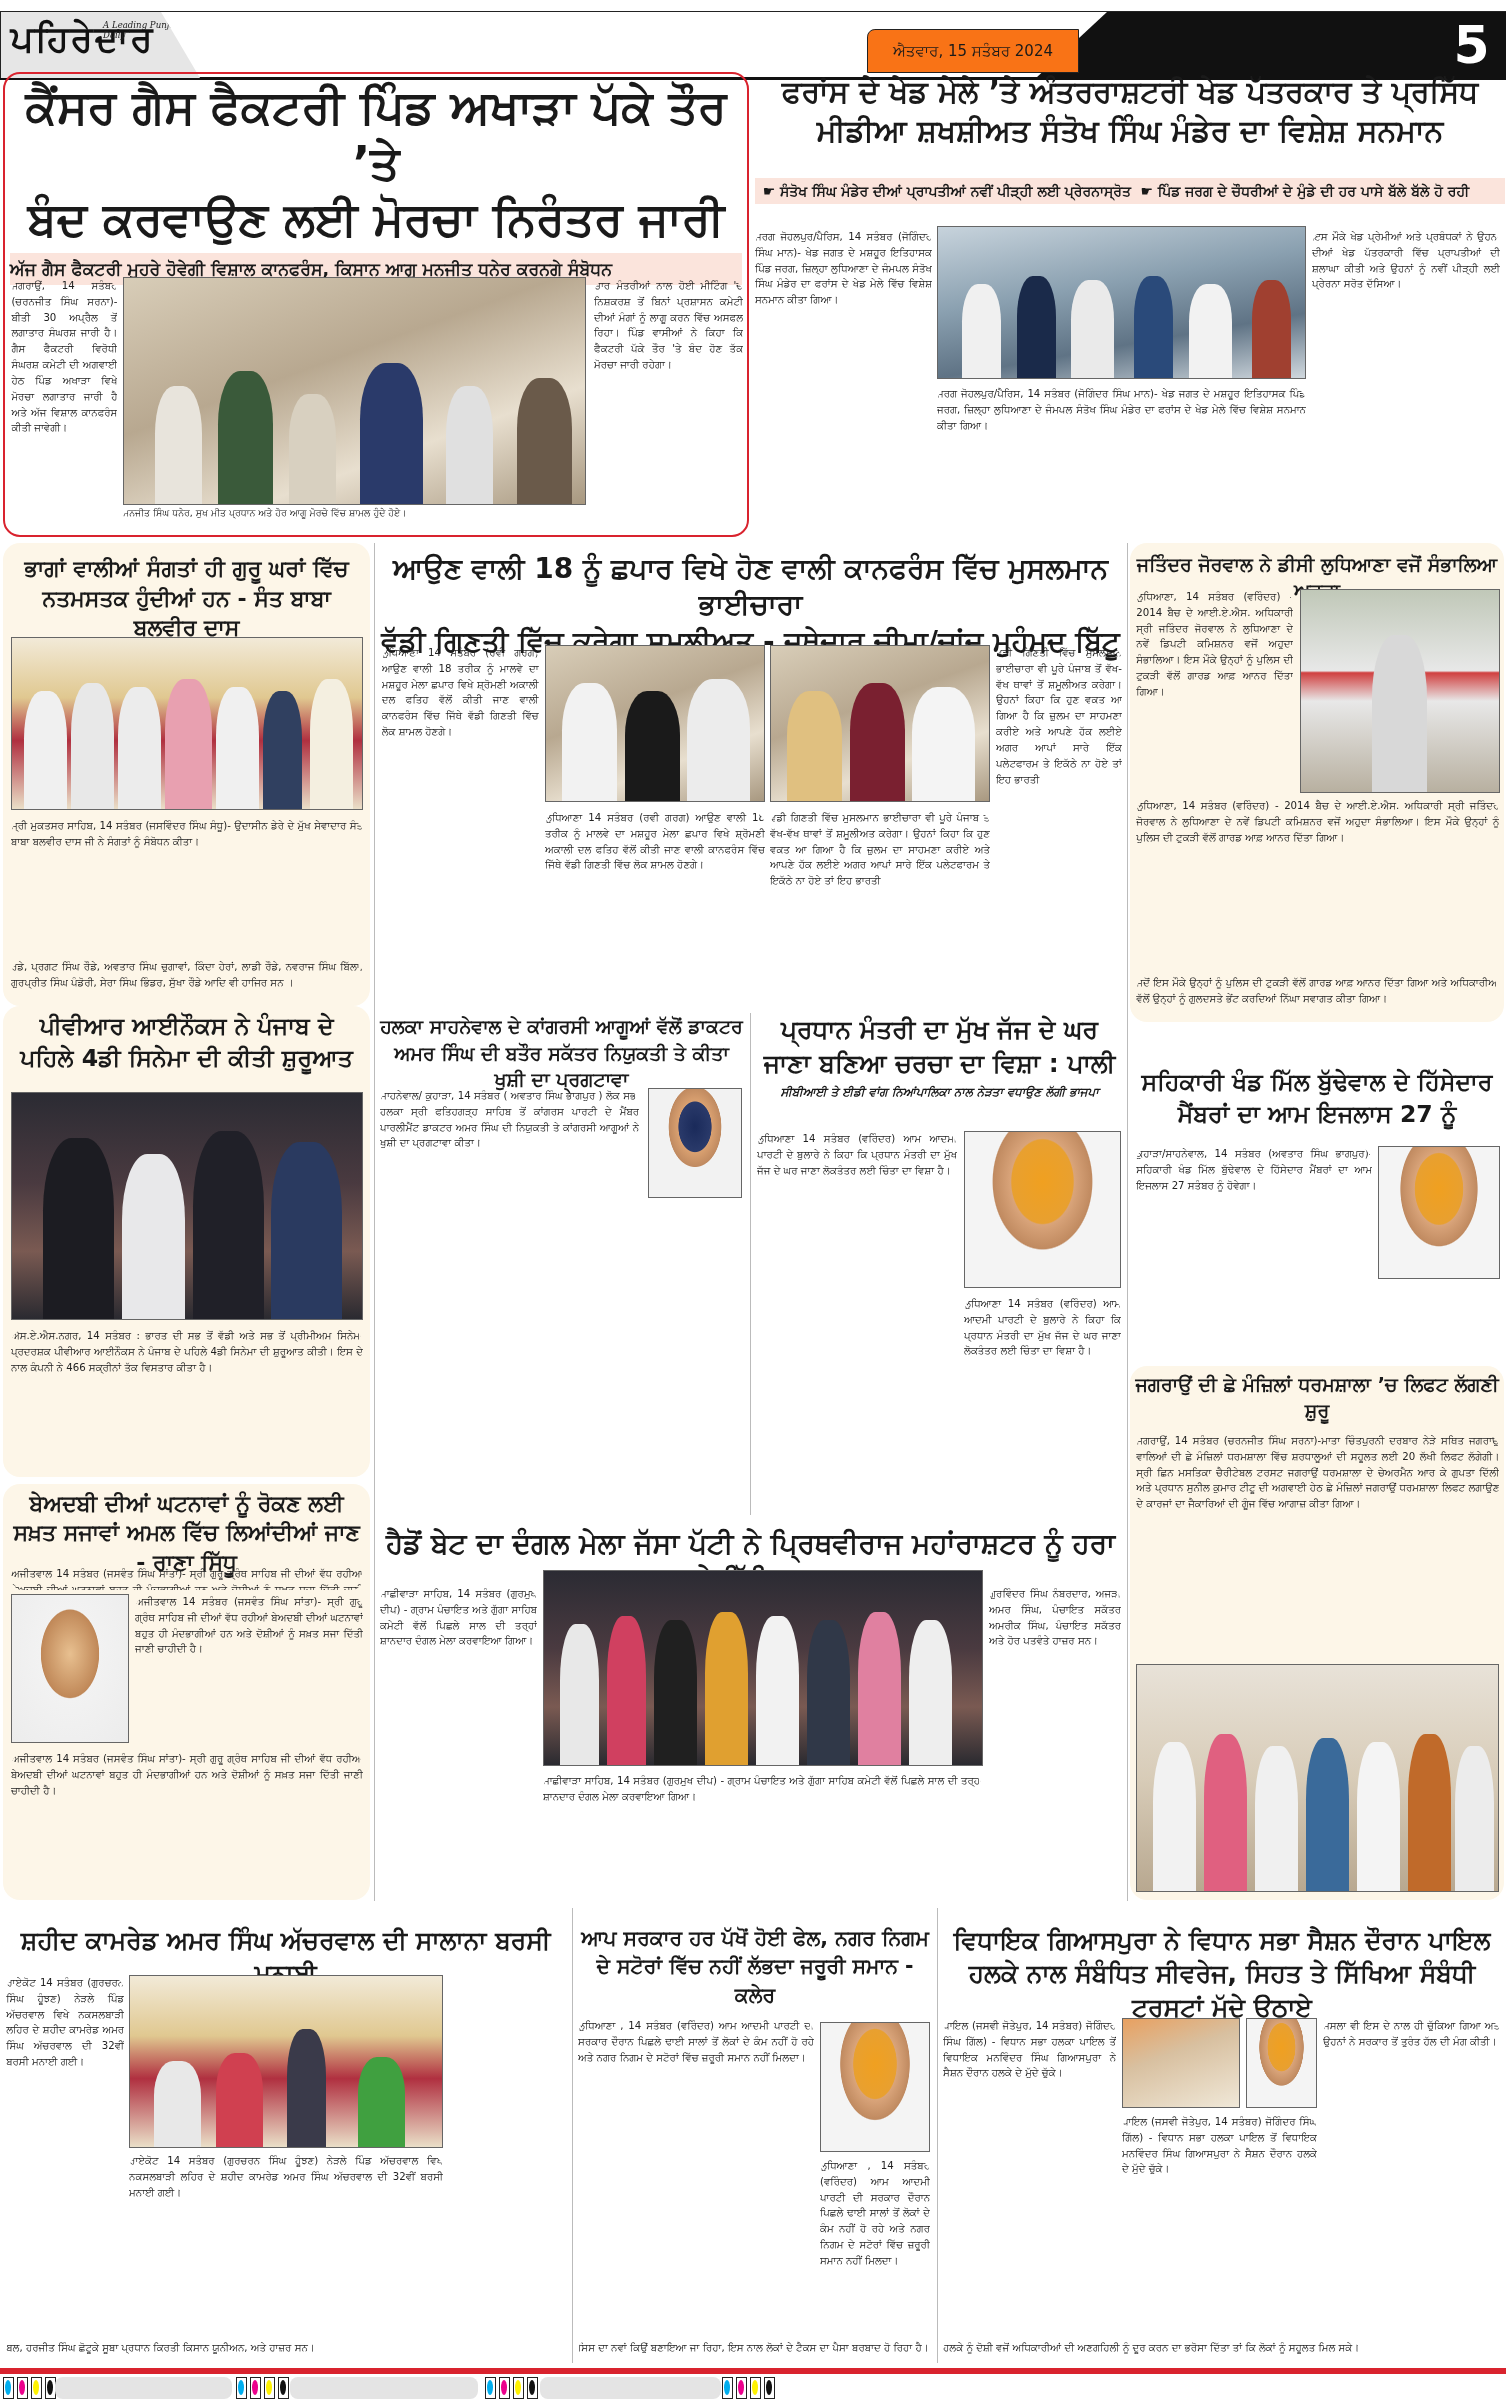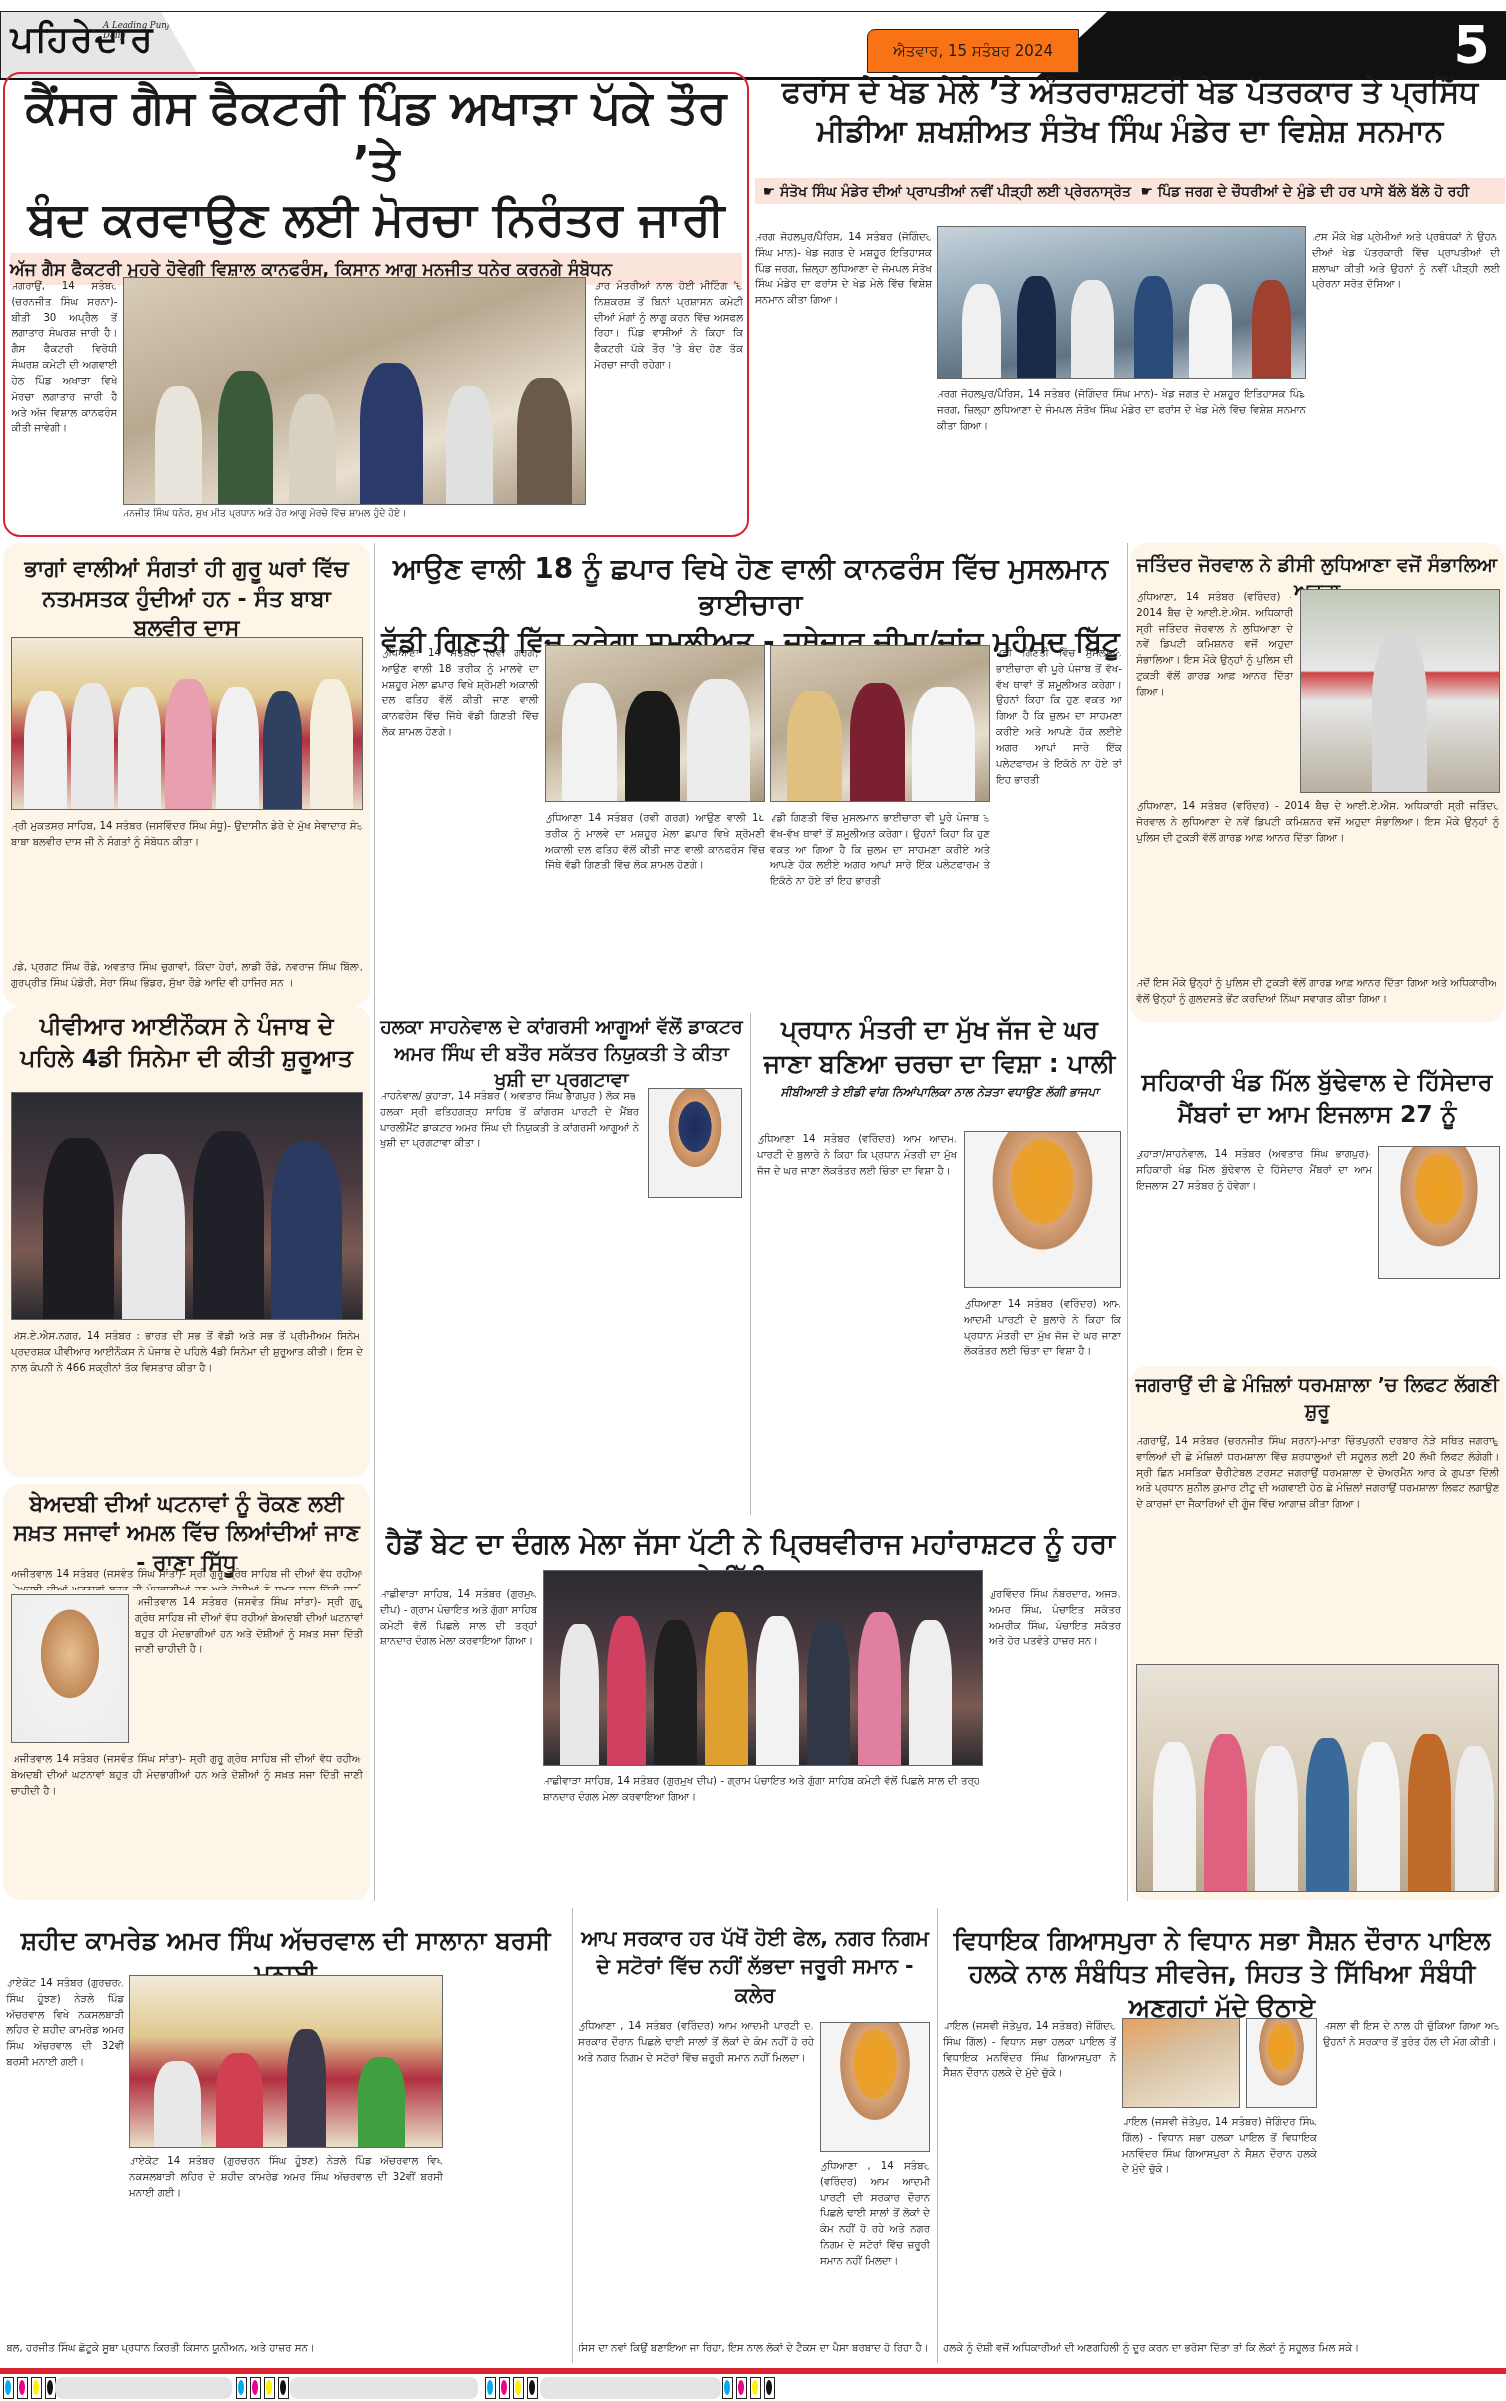--- a/index.html
+++ b/index.html
@@ -228,21 +228,21 @@
 
 <section class="box" style="left:575px; top:1908px; width:360px; height:455px;">
   <h3 class="h-sm" style="font-size:20.4px; padding-top:15.7px;">ਆਪ ਸਰਕਾਰ ਹਰ ਪੱਖੋਂ ਹੋਈ ਫੇਲ, ਨਗਰ ਨਿਗਮ ਦੇ ਸਟੋਰਾਂ ਵਿੱਚ ਨਹੀਂ ਲੱਭਦਾ ਜਰੂਰੀ ਸਮਾਨ - ਕਲੇਰ</h3>
   <div class="body-txt box" style="left:3.1px; top:110px; width:236px; height:318px;">ਲੁਧਿਆਣਾ , 14 ਸਤੰਬਰ (ਵਰਿੰਦਰ) ਆਮ ਆਦਮੀ ਪਾਰਟੀ ਦੀ ਸਰਕਾਰ ਦੌਰਾਨ ਪਿਛਲੇ ਢਾਈ ਸਾਲਾਂ ਤੋਂ ਲੋਕਾਂ ਦੇ ਕੰਮ ਨਹੀਂ ਹੋ ਰਹੇ ਅਤੇ ਨਗਰ ਨਿਗਮ ਦੇ ਸਟੋਰਾਂ ਵਿੱਚ ਜ਼ਰੂਰੀ ਸਮਾਨ ਨਹੀਂ ਮਿਲਦਾ।</div>
   <div class="photo portrait-orange" style="left:245px; top:114px; width:110px; height:130px;"></div>
   <div class="body-txt box" style="left:245px; top:250px; width:110px; height:178px;">ਲੁਧਿਆਣਾ , 14 ਸਤੰਬਰ (ਵਰਿੰਦਰ) ਆਮ ਆਦਮੀ ਪਾਰਟੀ ਦੀ ਸਰਕਾਰ ਦੌਰਾਨ ਪਿਛਲੇ ਢਾਈ ਸਾਲਾਂ ਤੋਂ ਲੋਕਾਂ ਦੇ ਕੰਮ ਨਹੀਂ ਹੋ ਰਹੇ ਅਤੇ ਨਗਰ ਨਿਗਮ ਦੇ ਸਟੋਰਾਂ ਵਿੱਚ ਜ਼ਰੂਰੀ ਸਮਾਨ ਨਹੀਂ ਮਿਲਦਾ।</div>
   <div class="body-txt box" style="left:3.1px; top:432px; width:353px; height:20.4px;">ਸਿਸ ਦਾ ਨਵਾਂ ਕਿਉਂ ਬਣਾਇਆ ਜਾ ਰਿਹਾ, ਇਸ ਨਾਲ ਲੋਕਾਂ ਦੇ ਟੈਕਸ ਦਾ ਪੈਸਾ ਬਰਬਾਦ ਹੋ ਰਿਹਾ ਹੈ।</div>
 </section>
 
 <section class="box" style="left:940px; top:1908px; width:564px; height:455px;">
-  <h3 class="h-md" style="font-size:25px; padding-top:15.7px;">ਵਿਧਾਇਕ ਗਿਆਸਪੁਰਾ  ਨੇ ਵਿਧਾਨ ਸਭਾ ਸੈਸ਼ਨ ਦੌਰਾਨ ਪਾਇਲ ਹਲਕੇ ਨਾਲ ਸੰਬੰਧਿਤ ਸੀਵਰੇਜ, ਸਿਹਤ ਤੇ ਸਿੱਖਿਆ ਸੰਬੰਧੀ ਅਣਗਹਾਂ ਮੁੱਦੇ ਉਠਾਏ</h3>
+  <h3 class="h-md" style="font-size:25px; padding-top:15.7px;">ਵਿਧਾਇਕ ਗਿਆਸਪੁਰਾ  ਨੇ ਵਿਧਾਨ ਸਭਾ ਸੈਸ਼ਨ ਦੌਰਾਨ ਪਾਇਲ ਹਲਕੇ ਨਾਲ ਸੰਬੰਧਿਤ ਸੀਵਰੇਜ, ਸਿਹਤ ਤੇ ਸਿੱਖਿਆ ਸੰਬੰਧੀ ਟਰਸਟਾਂ ਮੁੱਦੇ ਉਠਾਏ</h3>
   <div class="body-txt box" style="left:3.1px; top:110px; width:173px; height:318px;">ਪਾਇਲ (ਜਸਵੀ ਜੋਤੇਪੁਰ, 14 ਸਤੰਬਰ) ਜੋਗਿੰਦਰ ਸਿੰਘ ਗਿੱਲ) - ਵਿਧਾਨ ਸਭਾ ਹਲਕਾ ਪਾਇਲ ਤੋਂ ਵਿਧਾਇਕ ਮਨਵਿੰਦਰ ਸਿੰਘ ਗਿਆਸਪੁਰਾ ਨੇ ਸੈਸ਼ਨ ਦੌਰਾਨ ਹਲਕੇ ਦੇ ਮੁੱਦੇ ਚੁੱਕੇ।</div>
   <div class="photo indoor" style="left:182px; top:110px; width:118px; height:90px; background:linear-gradient(160deg,#e8a060 0%,#d8c0a0 40%,#f0e8d8 100%);"></div>
   <div class="photo portrait-orange" style="left:306px; top:110px; width:71px; height:90px;"></div>
   <div class="body-txt box" style="left:182px; top:206px; width:195px; height:222px;">ਪਾਇਲ (ਜਸਵੀ ਜੋਤੇਪੁਰ, 14 ਸਤੰਬਰ) ਜੋਗਿੰਦਰ ਸਿੰਘ ਗਿੱਲ) - ਵਿਧਾਨ ਸਭਾ ਹਲਕਾ ਪਾਇਲ ਤੋਂ ਵਿਧਾਇਕ ਮਨਵਿੰਦਰ ਸਿੰਘ ਗਿਆਸਪੁਰਾ ਨੇ ਸੈਸ਼ਨ ਦੌਰਾਨ ਹਲਕੇ ਦੇ ਮੁੱਦੇ ਚੁੱਕੇ।</div>
   <div class="body-txt box" style="left:383px; top:110px; width:177px; height:318px;">ਮਸਲਾ ਵੀ ਇਸ ਦੇ ਨਾਲ ਹੀ ਚੁੱਕਿਆ ਗਿਆ ਅਤੇ ਉਹਨਾਂ ਨੇ ਸਰਕਾਰ ਤੋਂ ਤੁਰੰਤ ਹੱਲ ਦੀ ਮੰਗ ਕੀਤੀ।</div>
   <div class="body-txt box" style="left:3.1px; top:432px; width:557px; height:20.4px;">ਹਲਕੇ ਨੂੰ ਦੋਸ਼ੀ ਵਜੋਂ ਅਧਿਕਾਰੀਆਂ ਦੀ ਅਣਗਹਿਲੀ ਨੂੰ ਦੂਰ ਕਰਨ ਦਾ ਭਰੋਸਾ ਦਿੱਤਾ ਤਾਂ ਕਿ ਲੋਕਾਂ ਨੂੰ ਸਹੂਲਤ ਮਿਲ ਸਕੇ।</div>
 </section>
 
 <div class="rule-v" style="left:374px; top:543px; height:1358px;"></div>
 <div class="rule-v" style="left:1127px; top:543px; height:1358px;"></div>

